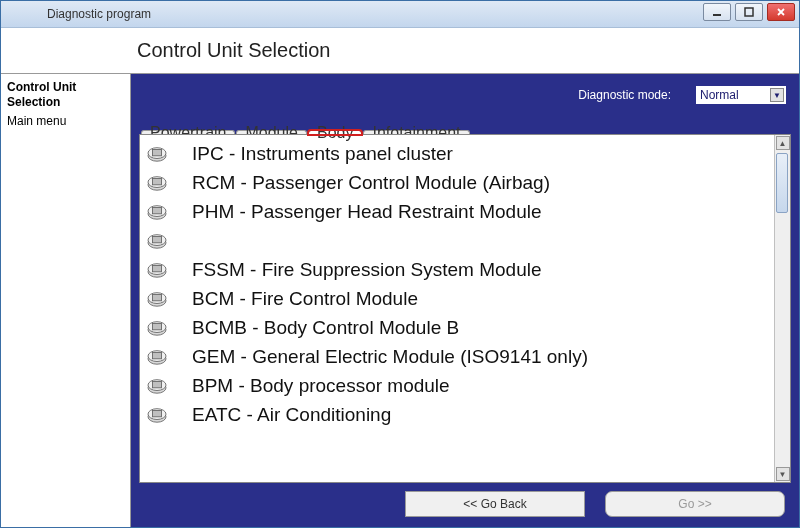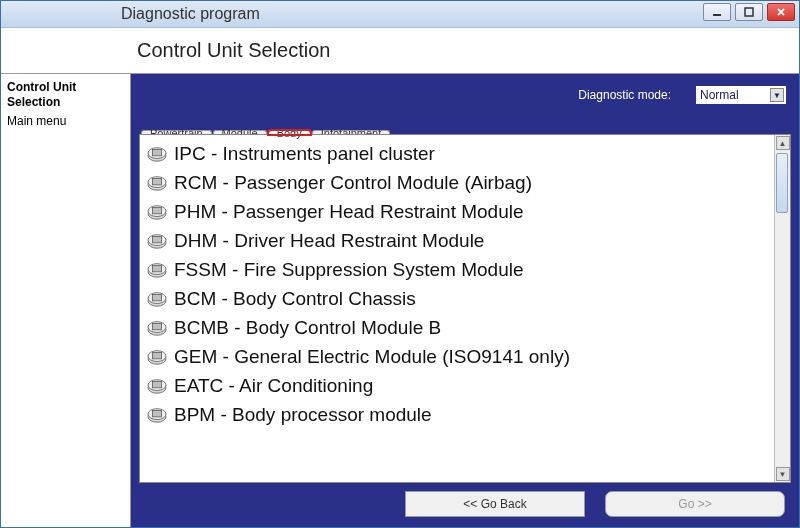--- a/index.html
+++ b/index.html
@@ -22,23 +22,23 @@
   }
   .titlebar {
     height: 27px;
     background: linear-gradient(#dfe9f5, #c3d6ed);
     border-bottom: 1px solid #a8bed8;
     display: flex;
     align-items: center;
     position: relative;
   }
   .titlebar-title {
-    margin-left: 120px;
+    margin-left: 46px;
     color: #333;
-    font-size: 16px;
+    font-size: 12px;
   }
   .win-controls {
     position: absolute;
     right: 4px; top: 2px;
     display: flex;
     gap: 4px;
   }
   .win-btn {
     width: 28px; height: 18px;
     border: 1px solid #7a8aa0;
@@ -123,21 +123,21 @@
     margin-left: 2px;
   }
   .tab {
     padding: 2px 8px;
     background: #f0f0f0;
     border: 1px solid #9a9a9a;
     border-bottom: none;
     border-top-left-radius: 3px;
     border-top-right-radius: 3px;
     margin-right: 1px;
-    font-size: 11px;
+    font-size: 16px;
     color:#333;
     display:flex;align-items:center;
     position:relative;
     top:1px;
     margin-top:17px;
   }
   .tab.active {
     background:#fff;
     outline: 2px solid #d02020;
     outline-offset: -1px;
@@ -152,21 +152,21 @@
   }
   .list-inner {
     position:absolute; left:0; right:16px; top:0; bottom:0;
     overflow:hidden;
     padding: 4px 6px;
   }
   .row {
     display:flex;
     align-items:center;
     height: 29px;
-    gap: 6px;
+    gap: 24px;
     font-size: 19px;
     color:#111;
   }
   .row .chip-icon {
     width:22px;height:18px;
   }
   .scrollbar {
     position:absolute; right:0; top:0; bottom:0; width:16px;
     background:#efefef; border-left:1px solid #c0c0c0;
     display:flex;flex-direction:column;align-items:center;justify-content:space-between;
@@ -276,37 +276,36 @@
                 <rect x="7" y="5" width="10" height="7" fill="#bfbfbf" stroke="#666"></rect>
               </svg>
               <span>PHM - Passenger Head Restraint Module</span>
             </div>
             <div class="row">
               <svg class="chip-icon" viewBox="0 0 24 20">
                 <ellipse cx="12" cy="12" rx="10" ry="6" fill="#d9d9d9" stroke="#666"></ellipse>
                 <ellipse cx="12" cy="9" rx="10" ry="6" fill="#f0f0f0" stroke="#666"></ellipse>
                 <rect x="7" y="5" width="10" height="7" fill="#bfbfbf" stroke="#666"></rect>
               </svg>
-              <span>DHM - Driver Head Restraint Module</span>
             </div>
             <div class="row">
               <svg class="chip-icon" viewBox="0 0 24 20">
                 <ellipse cx="12" cy="12" rx="10" ry="6" fill="#d9d9d9" stroke="#666"></ellipse>
                 <ellipse cx="12" cy="9" rx="10" ry="6" fill="#f0f0f0" stroke="#666"></ellipse>
                 <rect x="7" y="5" width="10" height="7" fill="#bfbfbf" stroke="#666"></rect>
               </svg>
               <span>FSSM - Fire Suppression System Module</span>
             </div>
             <div class="row">
               <svg class="chip-icon" viewBox="0 0 24 20">
                 <ellipse cx="12" cy="12" rx="10" ry="6" fill="#d9d9d9" stroke="#666"></ellipse>
                 <ellipse cx="12" cy="9" rx="10" ry="6" fill="#f0f0f0" stroke="#666"></ellipse>
                 <rect x="7" y="5" width="10" height="7" fill="#bfbfbf" stroke="#666"></rect>
               </svg>
-              <span>BCM - Body Control Chassis</span>
+              <span>BCM - Fire Control Module</span>
             </div>
             <div class="row">
               <svg class="chip-icon" viewBox="0 0 24 20">
                 <ellipse cx="12" cy="12" rx="10" ry="6" fill="#d9d9d9" stroke="#666"></ellipse>
                 <ellipse cx="12" cy="9" rx="10" ry="6" fill="#f0f0f0" stroke="#666"></ellipse>
                 <rect x="7" y="5" width="10" height="7" fill="#bfbfbf" stroke="#666"></rect>
               </svg>
               <span>BCMB - Body Control Module B</span>
             </div>
             <div class="row">
@@ -316,29 +315,29 @@
                 <rect x="7" y="5" width="10" height="7" fill="#bfbfbf" stroke="#666"></rect>
               </svg>
               <span>GEM - General Electric Module (ISO9141 only)</span>
             </div>
             <div class="row">
               <svg class="chip-icon" viewBox="0 0 24 20">
                 <ellipse cx="12" cy="12" rx="10" ry="6" fill="#d9d9d9" stroke="#666"></ellipse>
                 <ellipse cx="12" cy="9" rx="10" ry="6" fill="#f0f0f0" stroke="#666"></ellipse>
                 <rect x="7" y="5" width="10" height="7" fill="#bfbfbf" stroke="#666"></rect>
               </svg>
+              <span>BPM - Body processor module</span>
+            </div>
+            <div class="row">
+              <svg class="chip-icon" viewBox="0 0 24 20">
+                <ellipse cx="12" cy="12" rx="10" ry="6" fill="#d9d9d9" stroke="#666"></ellipse>
+                <ellipse cx="12" cy="9" rx="10" ry="6" fill="#f0f0f0" stroke="#666"></ellipse>
+                <rect x="7" y="5" width="10" height="7" fill="#bfbfbf" stroke="#666"></rect>
+              </svg>
               <span>EATC - Air Conditioning</span>
-            </div>
-            <div class="row">
-              <svg class="chip-icon" viewBox="0 0 24 20">
-                <ellipse cx="12" cy="12" rx="10" ry="6" fill="#d9d9d9" stroke="#666"></ellipse>
-                <ellipse cx="12" cy="9" rx="10" ry="6" fill="#f0f0f0" stroke="#666"></ellipse>
-                <rect x="7" y="5" width="10" height="7" fill="#bfbfbf" stroke="#666"></rect>
-              </svg>
-              <span>BPM - Body processor module</span>
             </div>
           </div>
         <div class="scrollbar">
           <div class="sb-btn">▲</div>
           <div class="sb-track">
             <div class="sb-thumb"></div>
           </div>
           <div class="sb-btn">▼</div>
         </div>
       </div>

